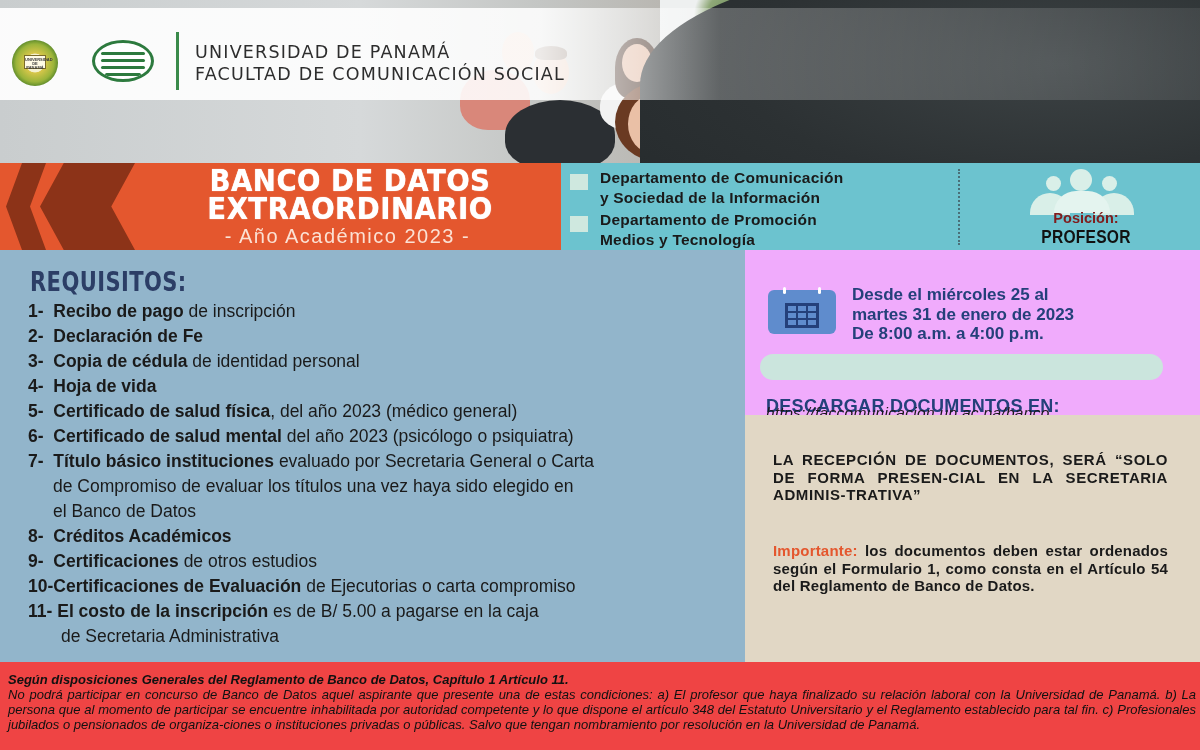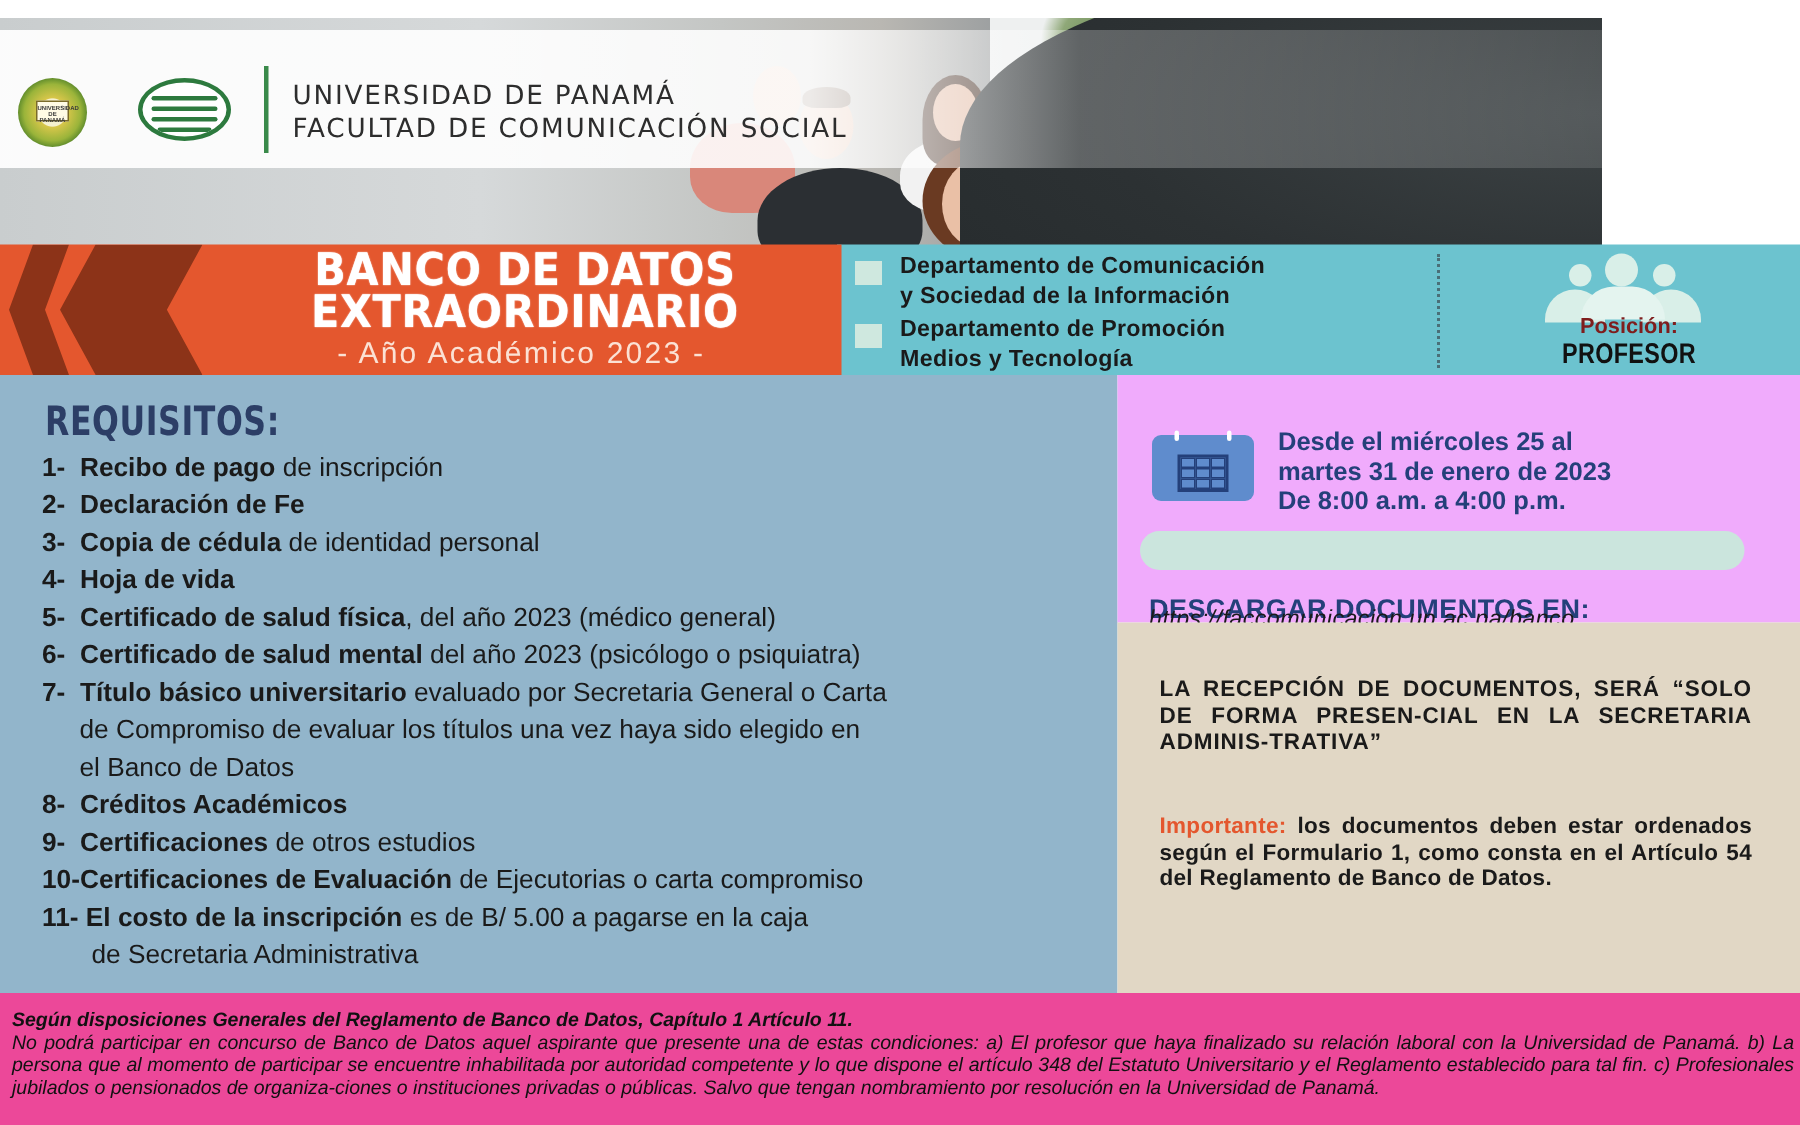--- a/index.html
+++ b/index.html
@@ -1,21 +1,21 @@
 <!DOCTYPE html>
 <html><head>
 <meta charset="utf-8">
 <style>
   * { box-sizing: border-box; margin: 0; padding: 0; }
   html, body { width: 1200px; height: 750px; overflow: hidden; background: #ffffff; }
   body { position: relative; font-family: "Liberation Sans", sans-serif; color: #1a1a1a; }
 
   
   .hero {
-    position: absolute; left: 0; top: 12px; width: 1068px; height: 163px;
+    position: absolute; left: 0; top: 0; width: 1200px; height: 163px;
     background: linear-gradient(90deg, #c9cdce 0%, #d6d9da 30%, #c4c6c4 45%, #b9b7b2 55%, #9da0a1 62%, #434749 72%, #2e3335 85%, #3a3f41 100%);
     overflow: hidden;
   }
   .hero .window {
     position: absolute; top: 0; height: 75px; background: #eef0f0;
   }
   .hero .plant { position: absolute; border-radius: 50%; background: radial-gradient(circle, #6f8f5c 0%, #8fa878 45%, rgba(200,210,200,0) 72%); }
   .hero .person { position: absolute; border-radius: 50% 50% 40% 40%; }
   .hero .head { position: absolute; border-radius: 50%; background: #e2b9a2; }
   .hero .hair { position: absolute; border-radius: 50% 50% 30% 30%; background: #4a3328; }
@@ -146,21 +146,21 @@
     position: absolute; left: 28px; top: 36px; width: 395px;
     font-weight: bold; font-size: 15px; line-height: 17.5px; color: #1a1a1a; text-align: justify; letter-spacing: 0.6px;
   }
   .important {
     position: absolute; left: 28px; top: 127px; width: 395px;
     font-weight: bold; font-size: 15px; line-height: 17.5px; color: #1a1a1a; text-align: justify; letter-spacing: 0.2px;
   }
   .important .hl { color: #e4572e; }
 
   
-  .footer { position: absolute; left: 0; top: 662px; width: 1200px; height: 88px; background: #ec4899; }
+  .footer { position: absolute; left: 0; top: 662px; width: 1200px; height: 88px; background: #ef4444; }
   .footer-title {
     position: absolute; left: 8px; top: 10px; font-weight: bold; font-style: italic; font-size: 13px; color: #111;
   }
   .footer-body {
     position: absolute; left: 8px; top: 25px; width: 1188px; font-style: italic; font-size: 13px; line-height: 15px;
     color: #111; text-align: justify;
   }
 </style>
 </head>
 <body>
@@ -244,21 +244,21 @@
 
 <div class="req-panel">
   <div class="req-heading">REQUISITOS:</div>
   <div class="req-list">
     <div class="req-item"><b>1-</b>&nbsp; <b>Recibo de pago</b><span> de inscripción</span></div>
     <div class="req-item"><b>2-</b>&nbsp; <b>Declaración de Fe</b><span></span></div>
     <div class="req-item"><b>3-</b>&nbsp; <b>Copia de cédula</b><span> de identidad personal</span></div>
     <div class="req-item"><b>4-</b>&nbsp; <b>Hoja de vida</b><span></span></div>
     <div class="req-item"><b>5-</b>&nbsp; <b>Certificado de salud física</b><span>, del año 2023 (médico general)</span></div>
     <div class="req-item"><b>6-</b>&nbsp; <b>Certificado de salud mental</b><span> del año 2023 (psicólogo o psiquiatra)</span></div>
-    <div class="req-item"><b>7-</b>&nbsp; <b>Título básico universitario</b><span> evaluado por Secretaria General o Carta</span></div>
+    <div class="req-item"><b>7-</b>&nbsp; <b>Título básico instituciones</b><span> evaluado por Secretaria General o Carta</span></div>
     <div class="req-item req-cont">de Compromiso de evaluar los títulos una vez haya sido elegido en</div>
     <div class="req-item req-cont">el Banco de Datos</div>
     <div class="req-item"><b>8-</b>&nbsp; <b>Créditos Académicos</b><span></span></div>
     <div class="req-item"><b>9-</b>&nbsp; <b>Certificaciones</b><span> de otros estudios</span></div>
     <div class="req-item"><b>10-</b><b>Certificaciones de Evaluación</b><span> de Ejecutorias o carta compromiso</span></div>
     <div class="req-item"><b>11-</b> <b>El costo de la inscripción</b><span> es de B/ 5.00 a pagarse en la caja</span></div>
     <div class="req-item req-cont2">de Secretaria Administrativa</div>
   </div>
 </div>
 

